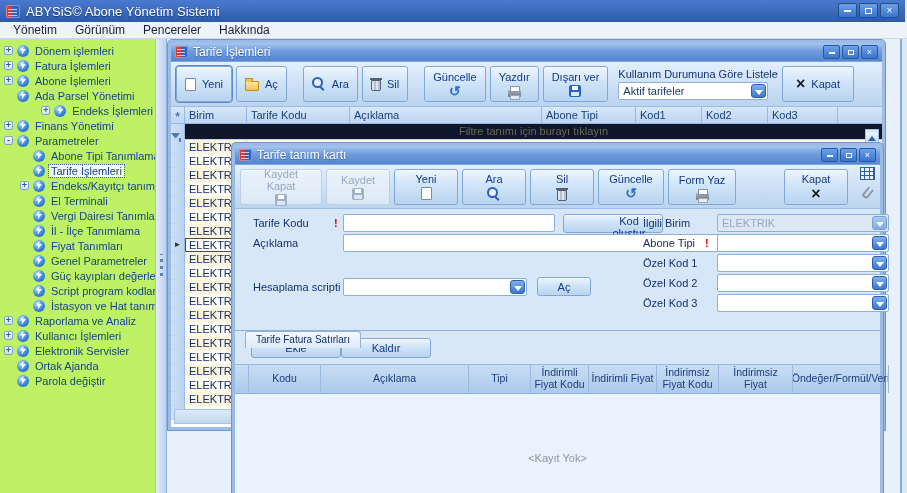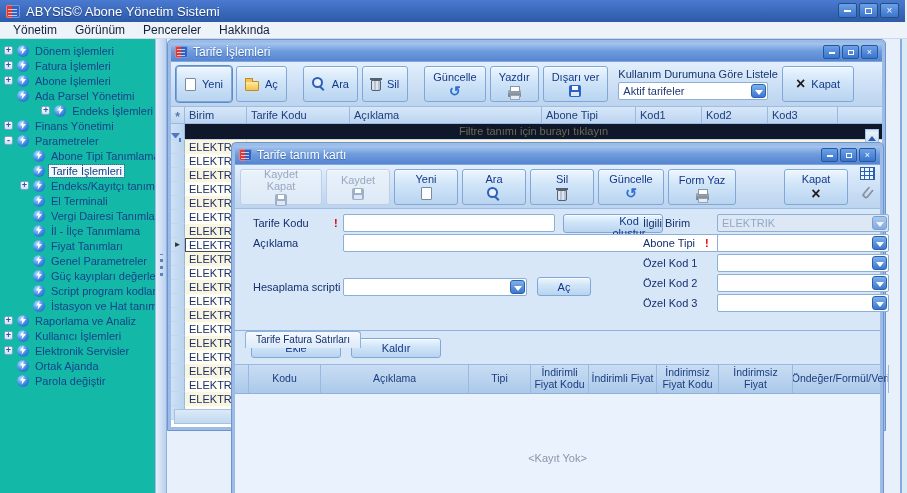--- a/index.html
+++ b/index.html
@@ -25,21 +25,21 @@
   .app-ic.small { width:13px; height:12px; }
 
   .menubar { position:absolute; left:0; top:22px; width:907px; height:17px; background:#eef3fa;
     border-bottom:1px solid #cdd9eb; display:flex; align-items:center; padding-left:4px; }
   .menu-item { font-size:12px; color:#16213c; padding:1px 9px; cursor:default; }
 
   .frame-right { position:absolute; right:0; top:39px; width:7px; bottom:0;
     background:#dce9f7; border-left:2px solid #86add9; }
 
   
-  .tree { position:absolute; left:0; top:39px; width:155px; height:454px; background:#14b8a6;
+  .tree { position:absolute; left:0; top:39px; width:155px; height:454px; background:#bef264;
     overflow:hidden; padding-top:4px; }
   .tree-item { display:flex; align-items:center; height:15px; font-size:11px; color:#15428b;
     white-space:nowrap; cursor:pointer; }
   .expander { width:9px; height:9px; flex:none; margin-right:4px; border:1px solid #7da3d4;
     border-radius:2px; background:linear-gradient(#ffffff,#cfe0f4); position:relative; }
   .expander::after { position:absolute; left:0; right:0; top:-1px; text-align:center;
     font-size:9px; line-height:9px; color:#2c5aa0; font-weight:bold; }
   .exp-plus .expander::after { content:"+"; }
   .exp-minus .expander::after { content:"-"; }
   .exp-none .expander { visibility:hidden; }
@@ -172,21 +172,21 @@
 
   
   .side-icons { position:absolute; right:2px; top:2px; width:22px; display:flex;
     flex-direction:column; align-items:center; gap:7px; padding-top:2px; }
   .form { position:relative; flex:none; height:100px; font-size:11px; color:#14306e; }
   .form .lbl { position:absolute; }
   .tabstrip { flex:none; height:22px; border-bottom:1px solid #8fb2dd; padding-left:10px; }
   .tab { display:inline-block; margin-top:9px; padding:2px 10px 3px; border:1px solid #8fb2dd;
     border-bottom:none; border-radius:3px 3px 0 0; background:linear-gradient(#f4f9fe,#dcEAf8);
     font-size:10px; color:#14306e; position:relative; top:13px; }
-  .panel-btns { flex:none; padding:7px 0 6px 16px; display:flex; gap:10px; }
+  .panel-btns { flex:none; padding:7px 0 6px 16px; display:flex; }
   .panel-btns .sbtn { width:90px; height:20px; }
   .dgrid-head { flex:none; height:30px; display:flex; background:linear-gradient(#c9ddf4,#abc9ea);
     border-top:1px solid #9ab9e0; border-bottom:1px solid #8fb2dd; }
   .dgrid-head .hcell { display:flex; align-items:center; justify-content:center; text-align:center;
     white-space:normal; line-height:1.1; font-size:10.5px; padding:0 2px; height:100%; }
   .dgrid-empty { flex:1; background:#e9f2fd; text-align:center; padding-top:58px;
     font-size:11px; color:#8a97a8; }
 </style>
 </head>
 <body>

